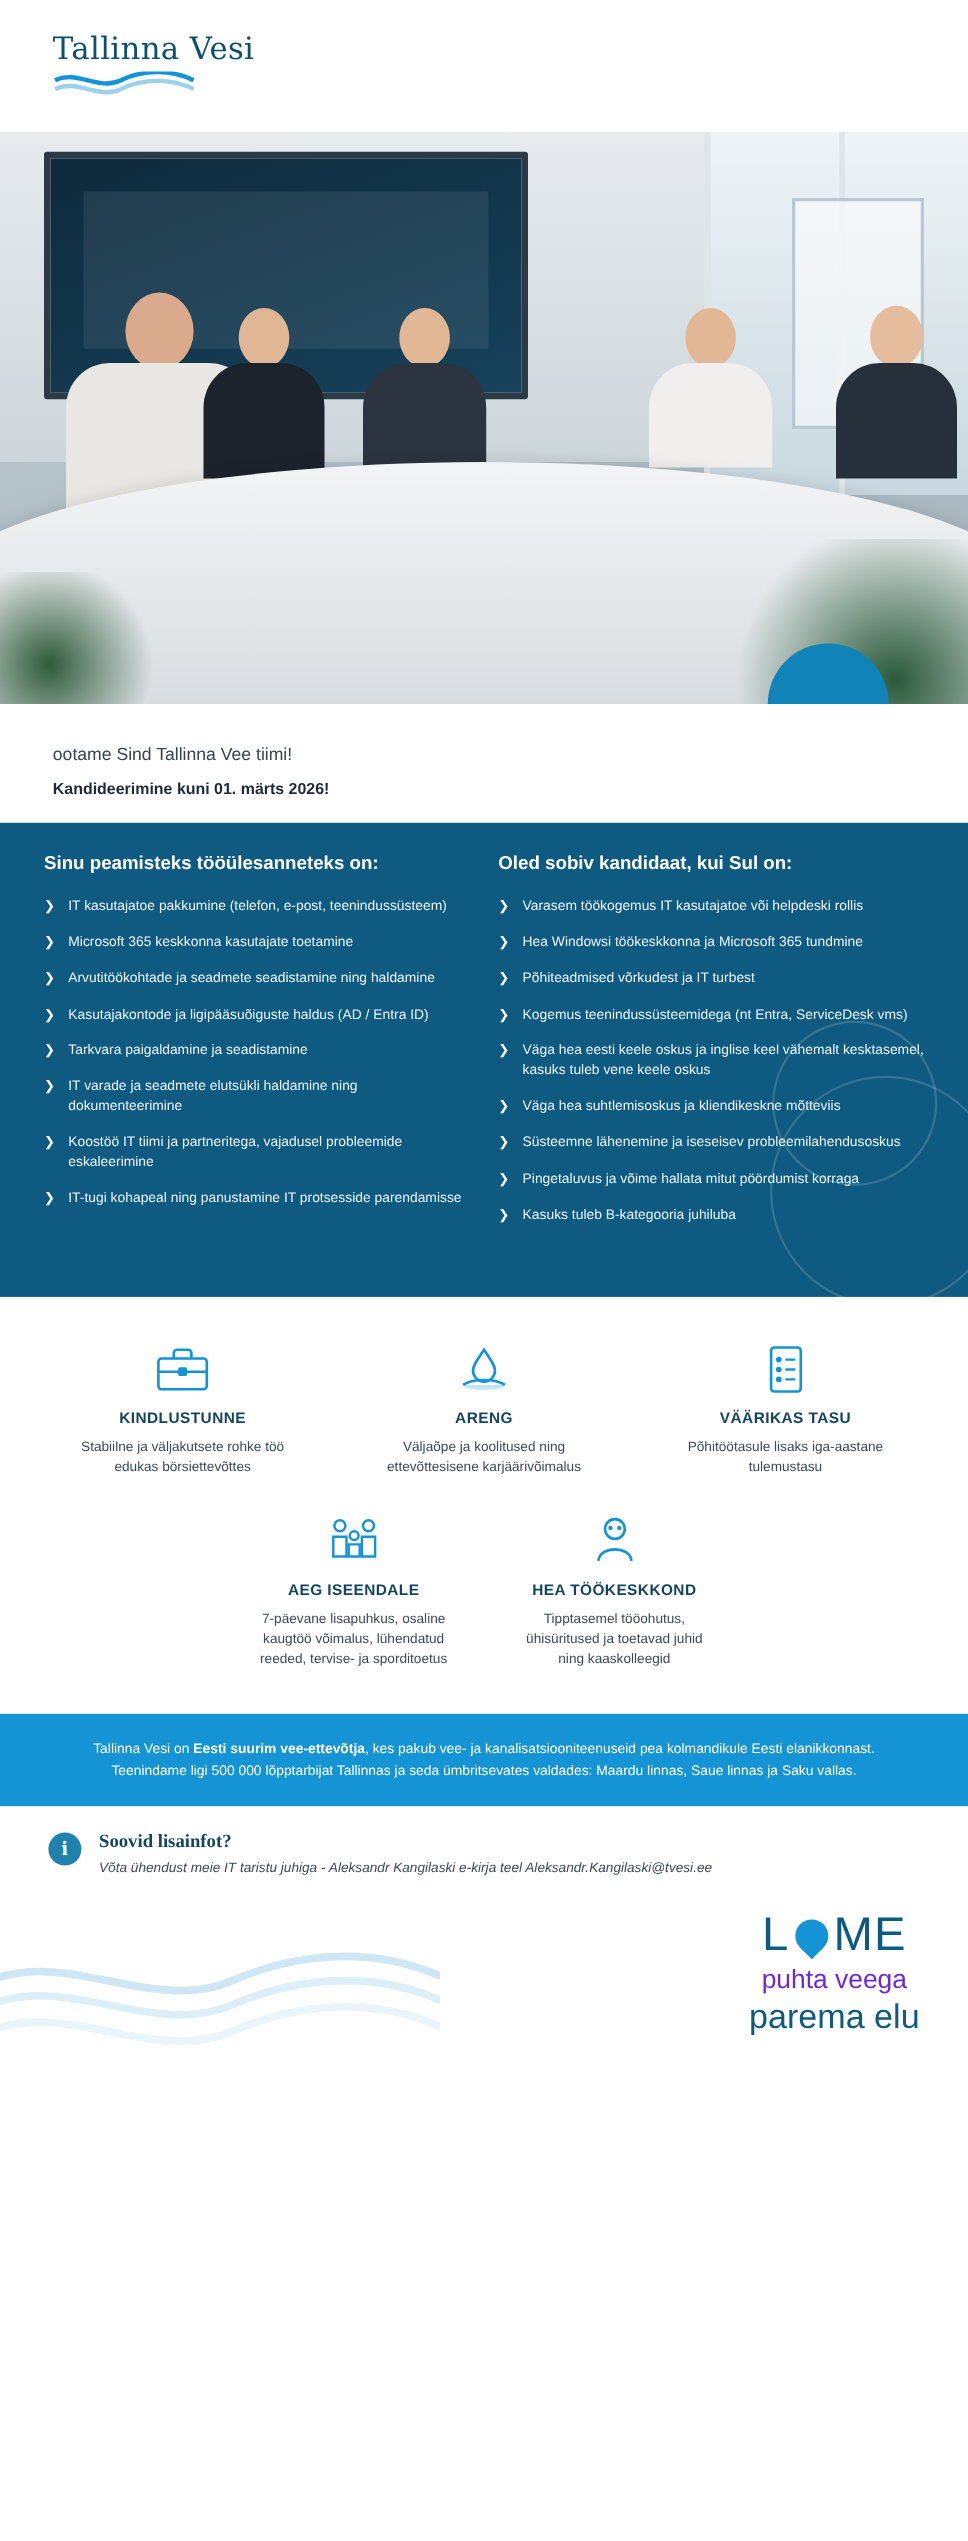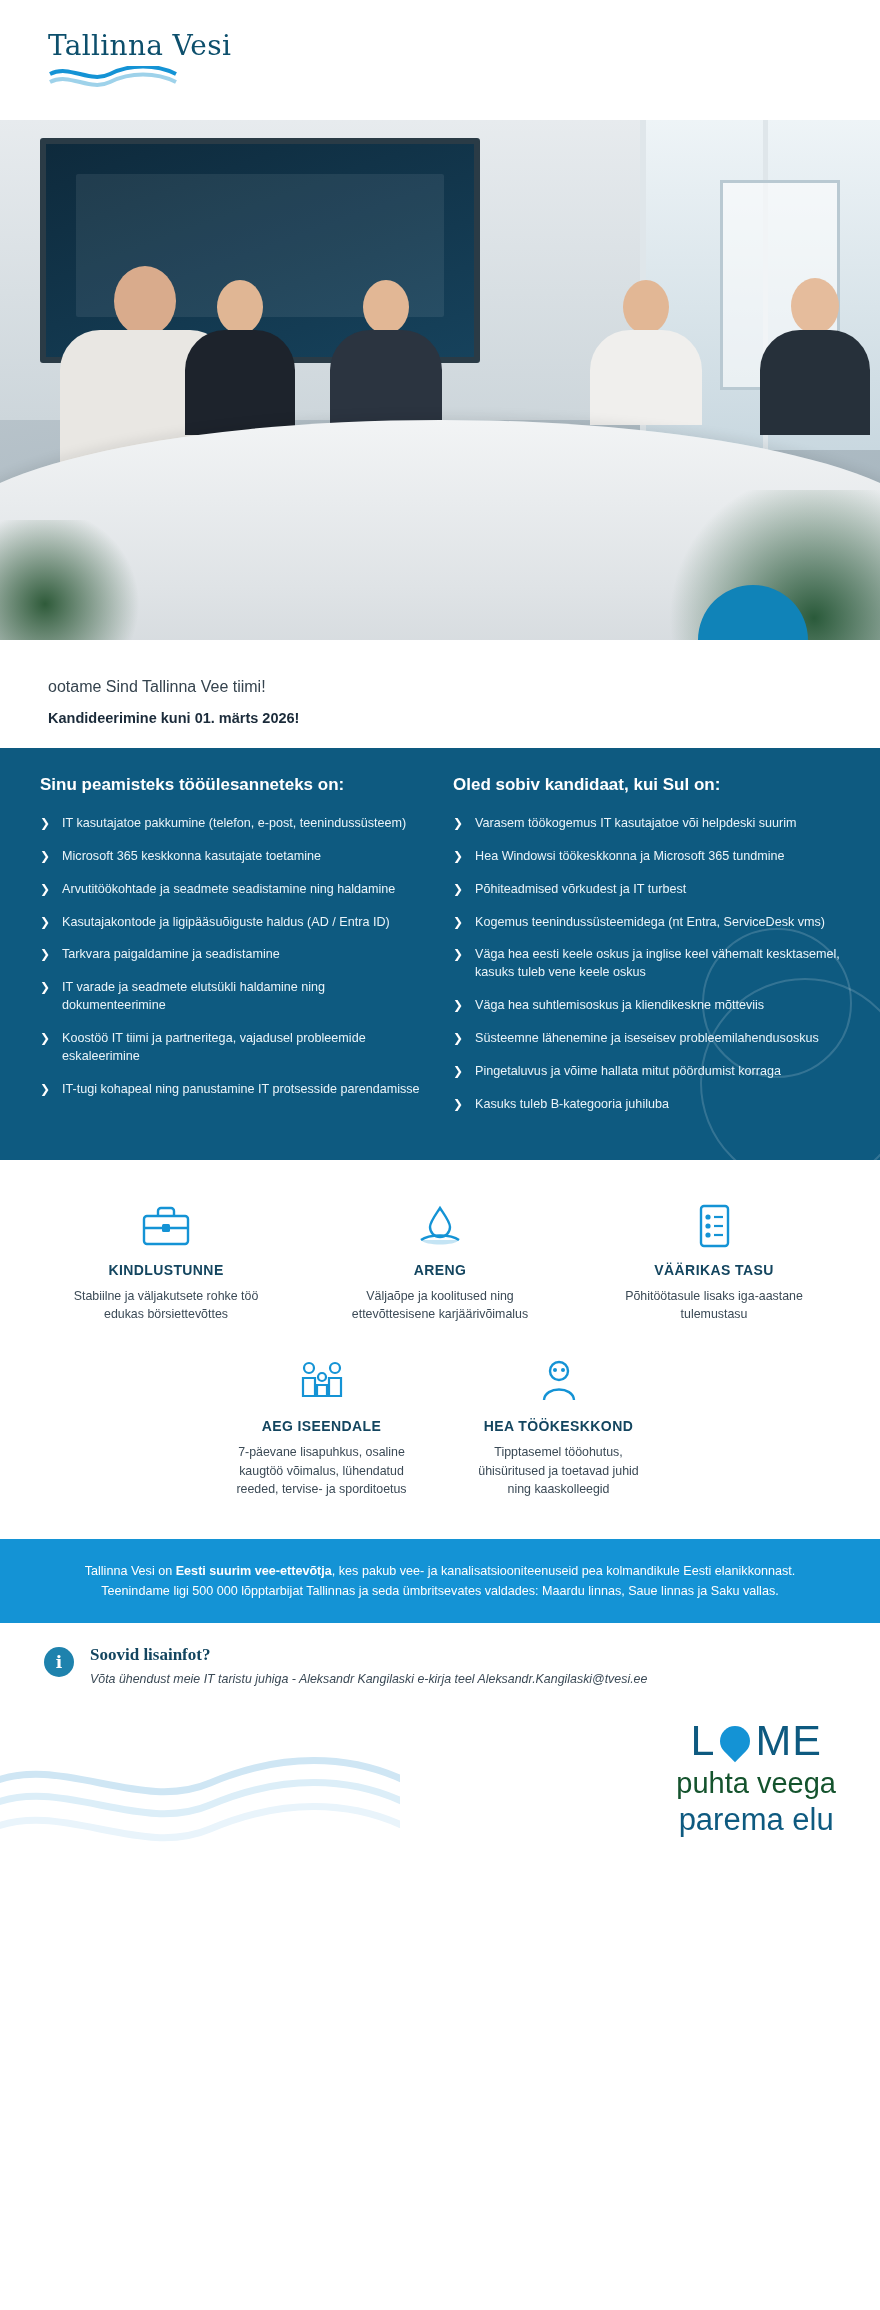--- a/index.html
+++ b/index.html
@@ -110,21 +110,21 @@
     margin-top: 14px;
     font-size: 14.5px;
     color: #1b2b3a;
     font-weight: 600;
   }
 
   
   .band {
     background:#0e5a80;
     color:#ffffff;
-    padding: 26px 40px 31px 40px;
+    padding: 26px 40px 50px 40px;
     display:flex;
     gap: 26px;
     position: relative;
     overflow:hidden;
   }
   .band .ring{
     position:absolute; border:2px solid rgba(255,255,255,.16); border-radius:50%;
   }
   .band .ring1{ width:150px; height:150px; right:28px; top:180px;}
   .band .ring2{ width:210px; height:210px; right:-30px; top:230px;}
@@ -231,21 +231,21 @@
     display:flex; align-items:center; gap:2px; justify-content:center;
   }
   .slogan .loome .drop-o {
     width: 30px; height: 30px;
     background:#1493d5;
     border-radius: 50% 50% 50% 0;
     transform: rotate(-45deg);
     display:inline-block;
     margin: 0 3px;
   }
-  .slogan .l2 { font-size: 29px; margin-top: 2px; color:#14532d; }
+  .slogan .l2 { font-size: 24px; margin-top: 2px; color:#6d28d9; }
   .slogan .l3 { font-size: 31px; margin-top: 2px; color:#0e5a80; font-weight:500;}
 </style>
 </head>
 <body>
 
 <div class="page">
 
   <div class="header">
     <div class="logo">
       <div class="logo-text">Tallinna Vesi</div>
@@ -338,21 +338,21 @@
             <span>IT-tugi kohapeal ning panustamine IT protsesside parendamisse</span>
           </li>
       </ul>
     </div>
 
     <div class="col">
       <h3>Oled sobiv kandidaat, kui Sul on:</h3>
       <ul class="reqs">
         <li>
             <span class="chev">❯</span>
-            <span>Varasem töökogemus IT kasutajatoe või helpdeski suurim</span>
+            <span>Varasem töökogemus IT kasutajatoe või helpdeski rollis</span>
           </li>
         <li>
             <span class="chev">❯</span>
             <span>Hea Windowsi töökeskkonna ja Microsoft 365 tundmine</span>
           </li>
         <li>
             <span class="chev">❯</span>
             <span>Põhiteadmised võrkudest ja IT turbest</span>
           </li>
         <li>

